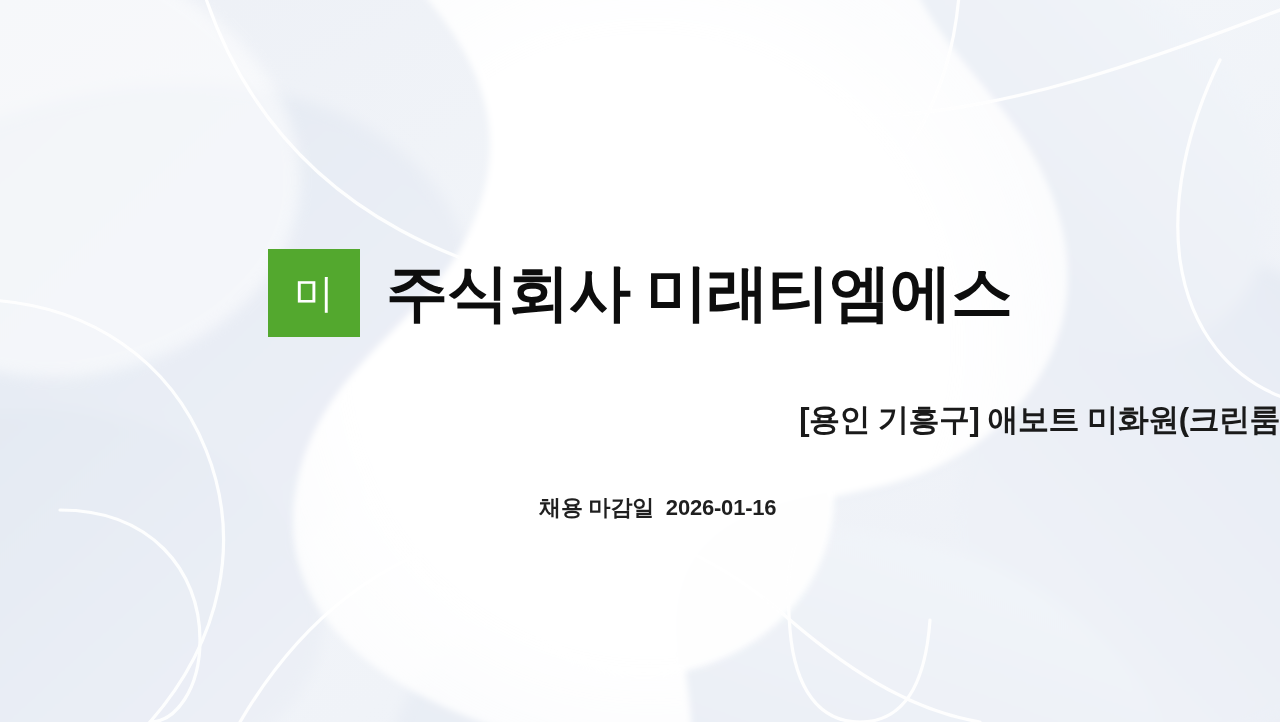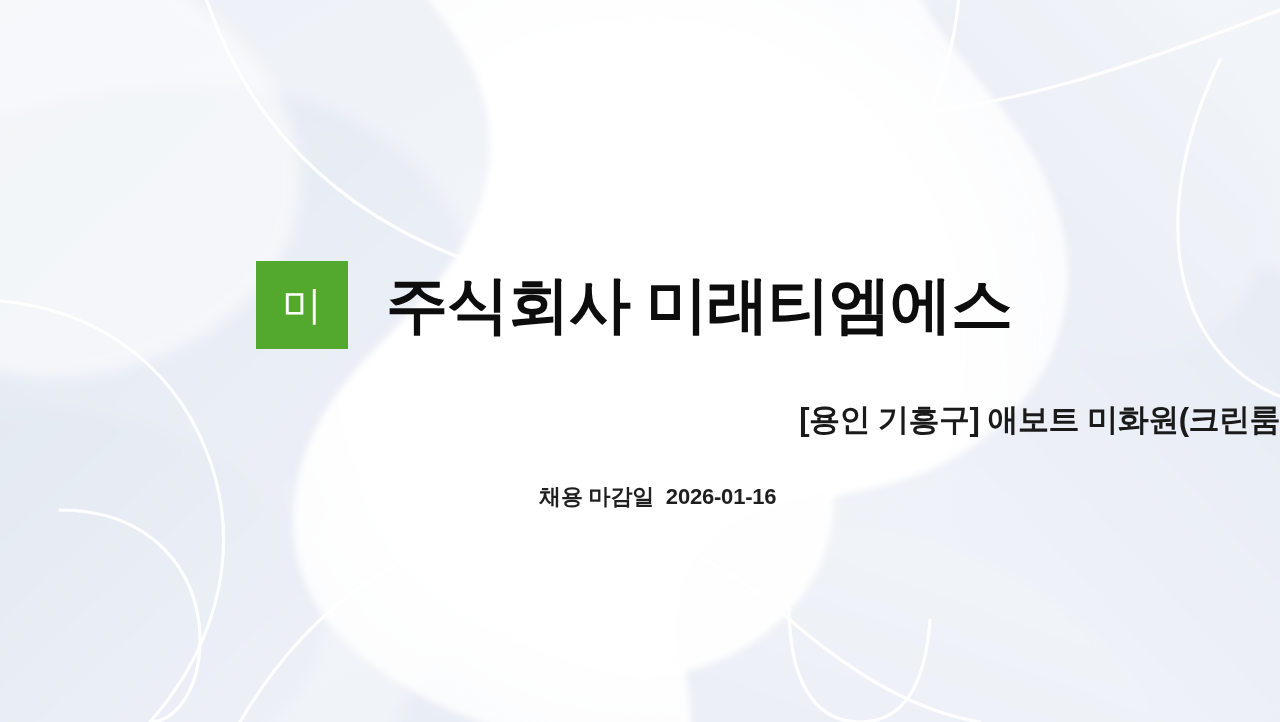--- a/index.html
+++ b/index.html
@@ -64,21 +64,21 @@
     flex: 0 0 auto;
     color: #ffffff;
     font-size: 40px;
     line-height: 1;
     font-weight: 400;
     letter-spacing: 0;
     overflow: hidden;
   }
 
   .company-name {
-    margin: 12px;
+    margin: 0;
     padding: 0 0 0 26px;
     font-size: 62px;
     line-height: 88px;
     font-weight: 700;
     color: #0d0d0d;
     letter-spacing: -1px;
     white-space: nowrap;
   }
 
   .job-title {
@@ -92,21 +92,21 @@
     font-weight: 700;
     color: #1a1a1a;
     letter-spacing: -0.5px;
     white-space: nowrap;
   }
 
   .deadline {
     position: absolute;
     left: 0;
     right: 0;
-    top: 452px;
+    top: 463px;
     text-align: center;
     font-size: 22px;
     line-height: 30px;
     font-weight: 700;
     color: #1f1f1f;
     letter-spacing: -0.2px;
     white-space: pre;
   }
   .deadline .deadline-label { }
   .deadline .deadline-date { }

